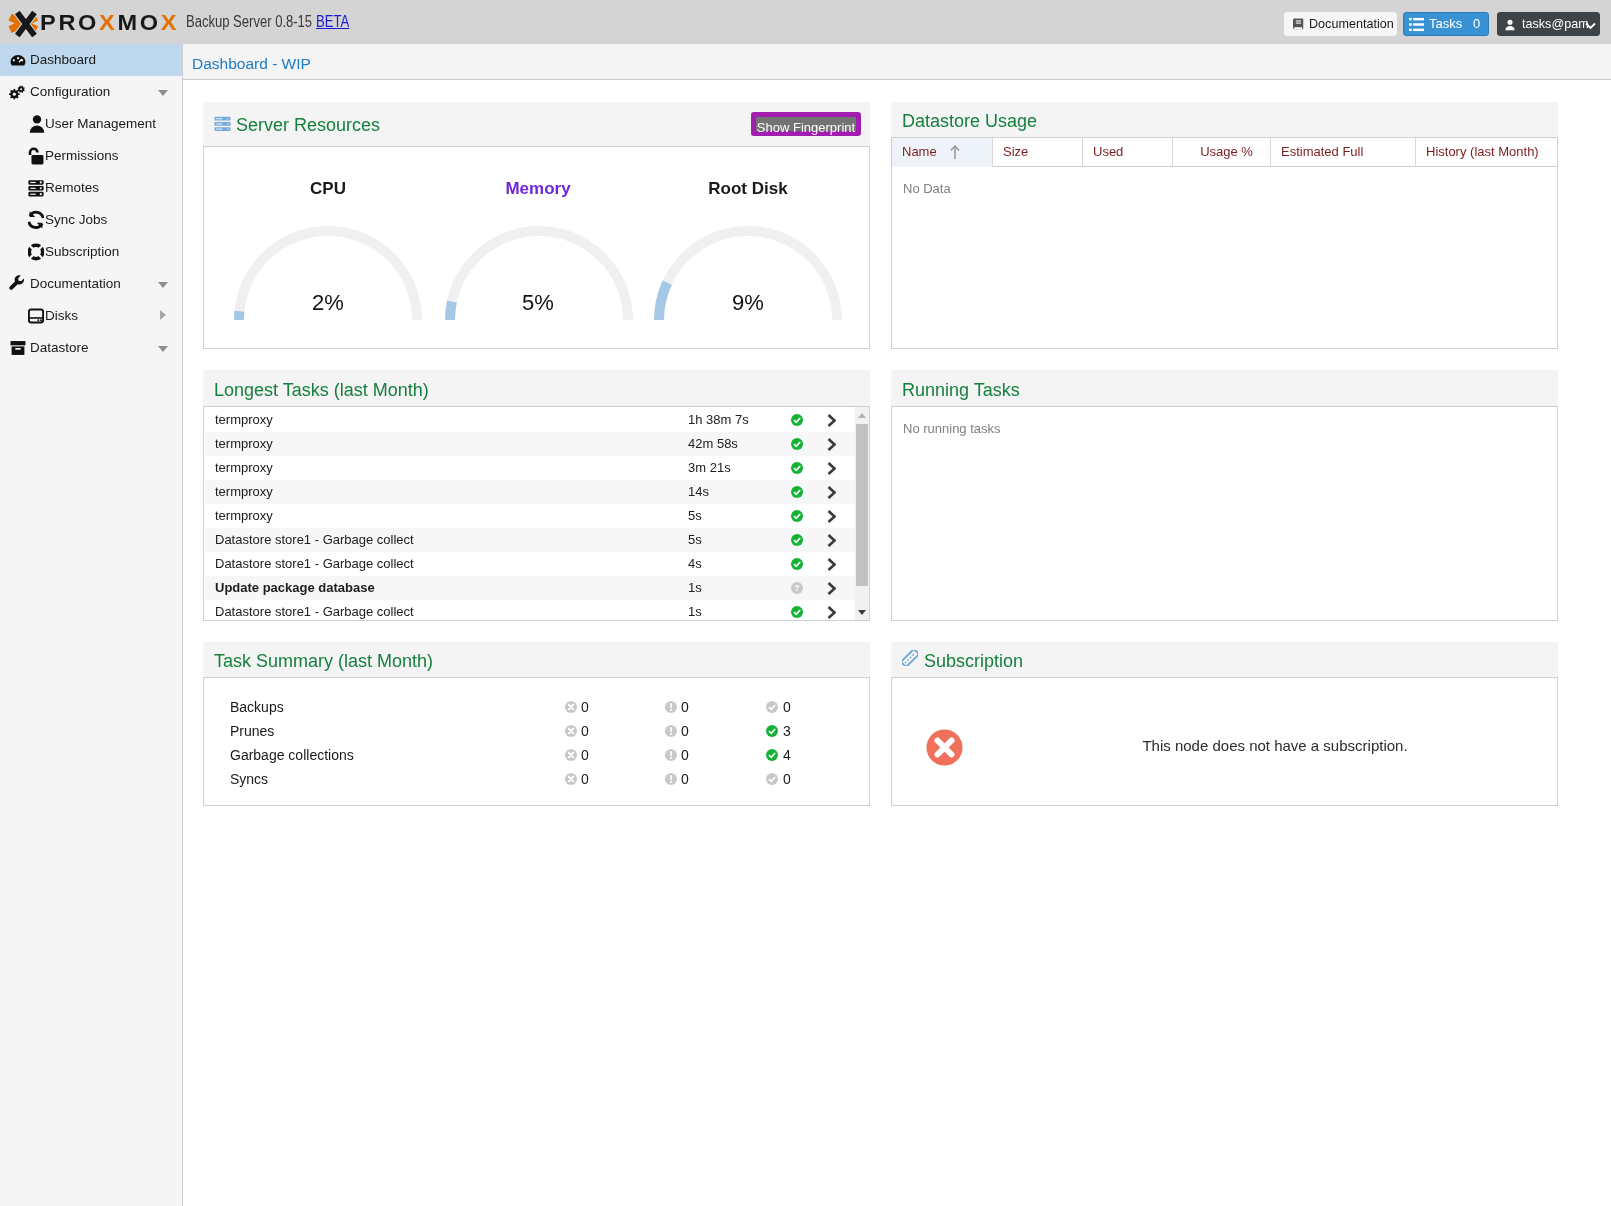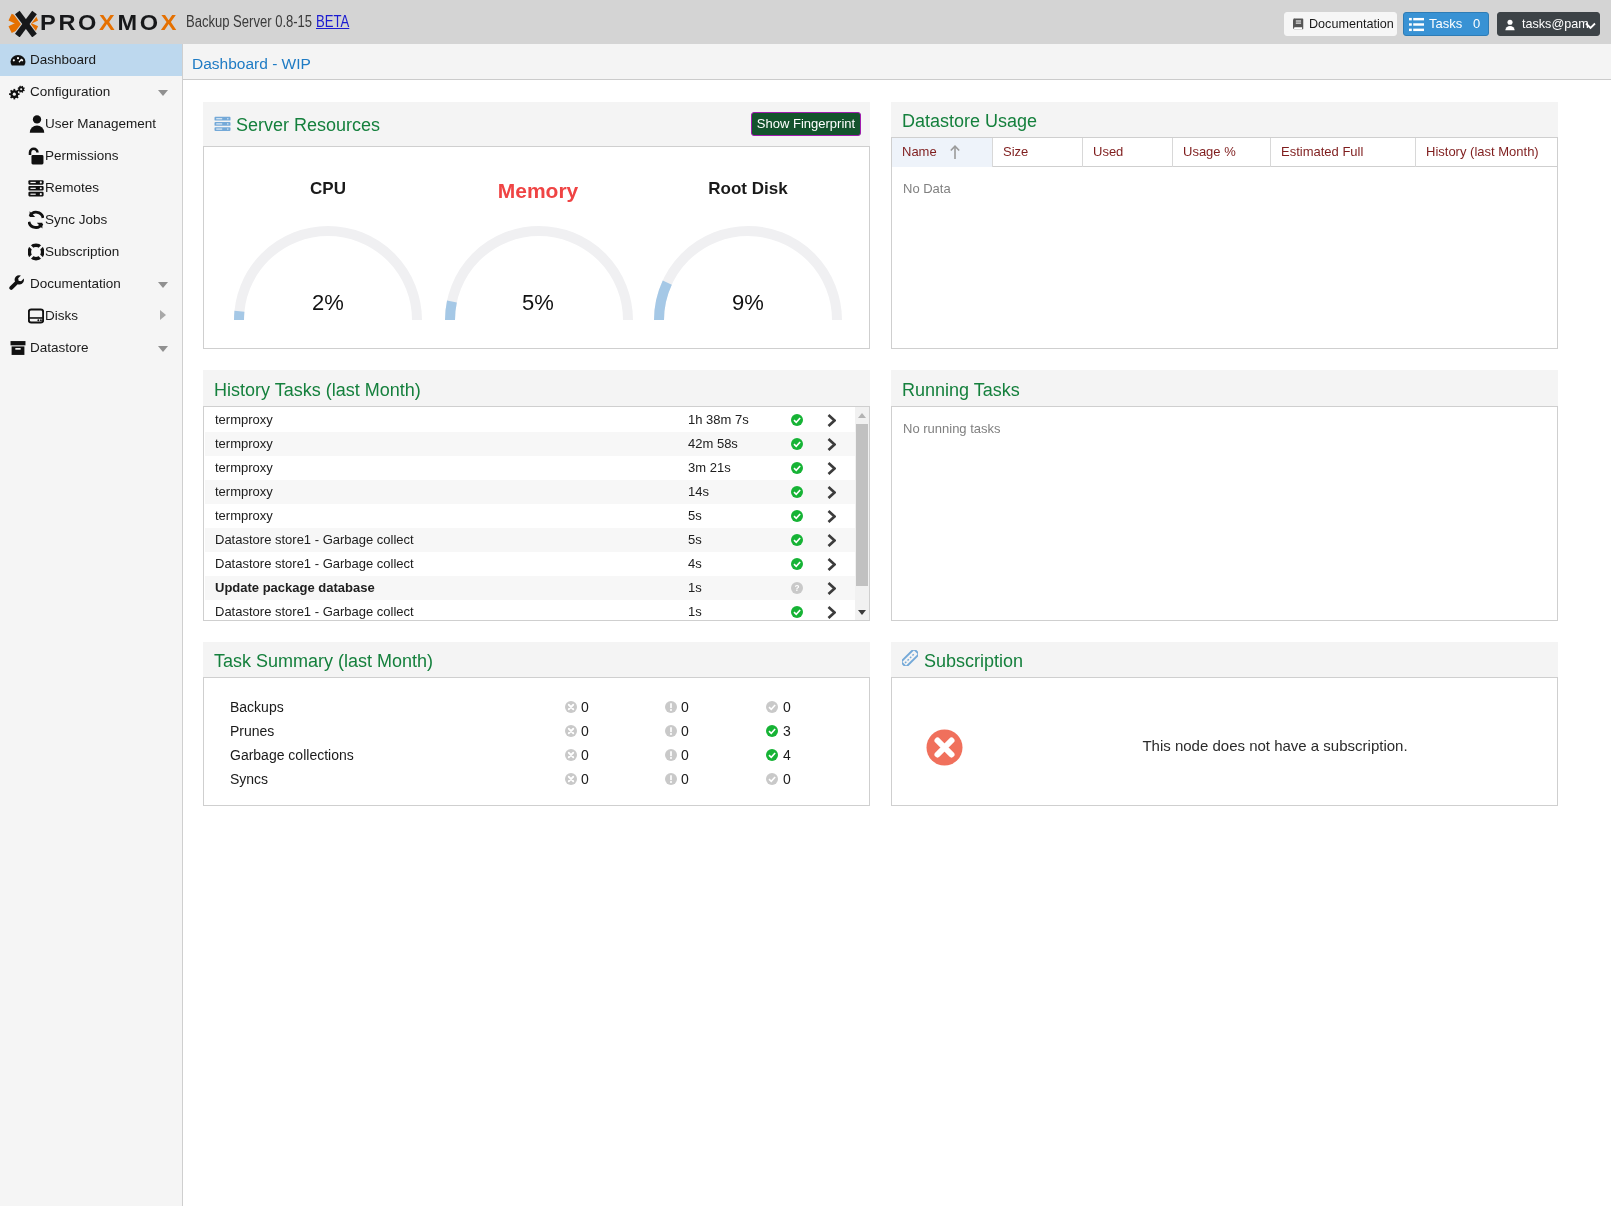--- a/index.html
+++ b/index.html
@@ -34,21 +34,21 @@
 #mainhdr .t { position:absolute; left:9px; top:11px; font-size:15.5px; color:#1e7bc4; }
 
 
 .panel { position:absolute; }
 .phdr { position:absolute; left:0; top:0; width:100%; background:#f4f4f4; }
 .phdr .t { position:absolute; font-size:18px; color:#15803d; }
 .pbody { position:absolute; left:0; background:#fff; border:1px solid #cfcfcf; }
 .graytxt { color:#808080; font-size:13px; }
 
 
-.bluebtn { position:absolute; background:#14532d; border:1px solid #a21caf; border-radius:3px; color:#fff; font-size:13px; text-align:center; }
+.bluebtn { position:absolute; background:#737373; border:5px solid #a21caf; border-radius:3px; color:#fff; font-size:13px; text-align:center; }
 
 
 .gh-cell { position:absolute; top:0; height:29px; border-right:1px solid #d8d8d8; font-size:13px; color:#7f1d1d; line-height:28px; padding-left:10px; }
 .trow { position:absolute; left:1px; width:651px; height:24px; font-size:13px; color:#202020; line-height:24px; }
 .trow.alt { background:#f7f7f7; }
 .trow .dur { position:absolute; left:483px; }
 .tsrow { position:absolute; font-size:14px; color:#1a1a1a; line-height:24px; height:24px; }
 .cic { position:absolute; top:6px; }
 </style>
 </head>
@@ -279,21 +279,21 @@
         <circle cx="13.8" cy="2.7" r="0.8"></circle>
             <circle cx="13.8" cy="7.9" r="0.8"></circle>
             <circle cx="13.8" cy="13.1" r="0.8"></circle>
       </g>
     </svg>
     <span class="t" style="left:33px; top:13px;">Server Resources</span>
     <div class="bluebtn" style="right:9px; top:10px; width:110px; height:24px; line-height:22px;">Show Fingerprint</div>
   </div>
   <div class="pbody" style="top:44px; width:667px; height:203px;">
     <div class="abs" style="left:74px; top:32px; width:100px; text-align:center; font-size:17px; font-weight:bold; color:#1a1a1a;">CPU</div>
-    <div class="abs" style="left:284px; top:32px; width:100px; text-align:center; font-size:21px; font-weight:bold; color:#ef4444;">Memory</div>
+    <div class="abs" style="left:284px; top:32px; width:100px; text-align:center; font-size:17px; font-weight:bold; color:#6d28d9;">Memory</div>
     <div class="abs" style="left:494px; top:32px; width:100px; text-align:center; font-size:17px; font-weight:bold; color:#1a1a1a;">Root Disk</div>
     <svg class="abs" style="left:29px; top:78px;" width="190" height="96" viewBox="-95 -95 190 96">
       <path d="M -89 0 A 89 89 0 0 1 89 0" stroke="#f0f0f2" stroke-width="10" fill="none"></path>
       <path d="M -89 0 A 89 89 0 0 1 -88.560 -8.839" stroke="#a5c8e6" stroke-width="10" fill="none"></path>
     </svg>
     <svg class="abs" style="left:239.5px; top:78px;" width="190" height="96" viewBox="-95 -95 190 96">
       <path d="M -89 0 A 89 89 0 0 1 89 0" stroke="#f0f0f2" stroke-width="10" fill="none"></path>
       <path d="M -89 0 A 89 89 0 0 1 -87.055 -18.504" stroke="#a5c8e6" stroke-width="10" fill="none"></path>
     </svg>
     <svg class="abs" style="left:449px; top:78px;" width="190" height="96" viewBox="-95 -95 190 96">
@@ -312,31 +312,31 @@
   </div>
   <div class="pbody" style="top:35px; width:667px; height:212px;">
     <div class="abs" style="left:0; top:0; width:665px; height:29px; border-bottom:1px solid #cfcfcf;">
       <div class="gh-cell" style="left:0; width:101px; background:#eef3fa;">Name
         <svg style="position:absolute;left:58px;top:7px" width="10" height="15" viewBox="0 0 10 15">
           <path d="M5 1.5 v12.5" stroke="#9a9a9a" stroke-width="1.6" fill="none"></path>
           <path d="M0.8 5.5 L5 1.2 L9.2 5.5" stroke="#9a9a9a" stroke-width="1.6" fill="none"></path>
         </svg></div>
       <div class="gh-cell" style="left:101px; width:90px;">Size</div>
       <div class="gh-cell" style="left:191px; width:90px;">Used</div>
-      <div class="gh-cell" style="left:281px; width:98px;">Usage %</div>
+      <div class="gh-cell" style="left:281px; width:98px;text-align:center;">Usage %</div>
       <div class="gh-cell" style="left:379px; width:145px;">Estimated Full</div>
       <div class="gh-cell" style="left:524px; width:141px; border-right:none;">History (last Month)</div>
     </div>
     <div class="abs graytxt" style="left:11px; top:43px;">No Data</div>
   </div>
 </div>
 
 <div class="panel" style="left:203px; top:370px; width:667px; height:251px;">
   <div class="phdr" style="height:36px;">
-    <span class="t" style="left:11px; top:10px;">History Tasks (last Month)</span>
+    <span class="t" style="left:11px; top:10px;">Longest Tasks (last Month)</span>
   </div>
   <div class="pbody" style="top:36px; width:667px; height:215px; overflow:hidden;">
     <div class="trow" style="top:1px;">
           <span style="position:absolute;left:10px;">termproxy</span>
           <span class="dur">1h 38m 7s</span>
           <svg class="cic" style="left:586px" width="12" height="12" viewBox="0 0 16 16">
             <circle cx="8" cy="8" r="8" fill="#16b335"></circle>
             <path d="M4 8.2 L7 11 L12.2 5.4" stroke="#fff" stroke-width="2.2" fill="none"></path>
           </svg>
           <svg class="cic" style="left:622px" width="9" height="13" viewBox="0 0 9 13">

